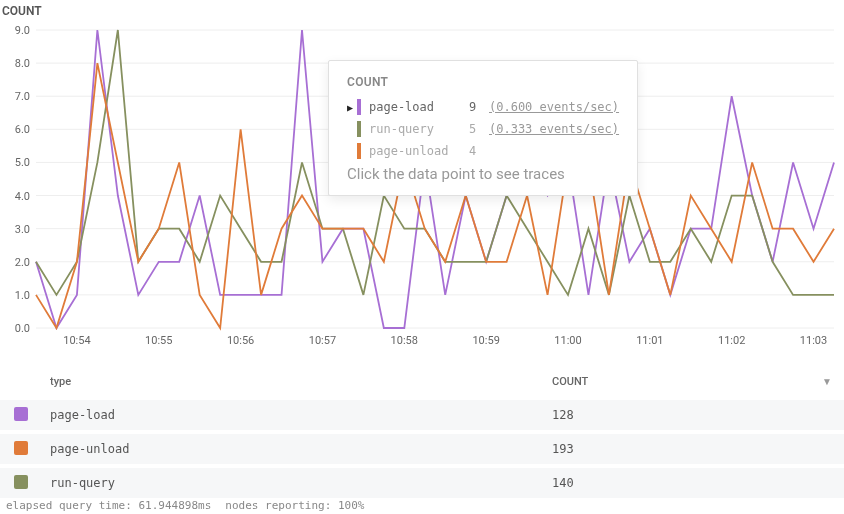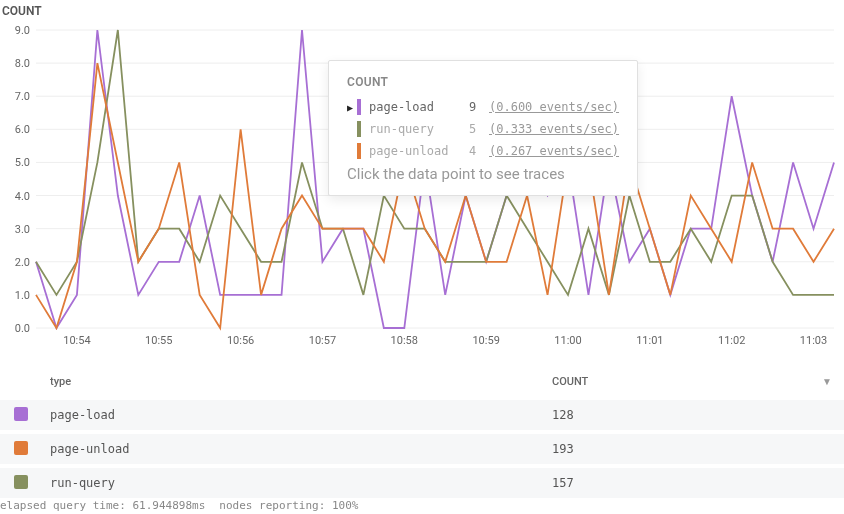--- a/index.html
+++ b/index.html
@@ -109,21 +109,21 @@
   .col-type { flex: 1; }
   .col-count { width: 280px; display:flex; align-items:center; justify-content:space-between; }
   .swatch-sq {
     width: 14px; height: 14px; border-radius: 2px; display: inline-block;
   }
   .sort-icon { color: #999; font-size: 10px; }
 
   .footer {
     position: absolute;
     bottom: 2px;
-    left: 0;
+    left: 6px;
     font-family: ui-monospace, "SF Mono", Menlo, monospace;
     font-size: 11px;
     color: #888;
     display: flex;
     gap: 14px;
   }
   .footer span b { font-weight: 400; }
 </style>
 </head>
 <body>
@@ -182,21 +182,20 @@
           <span class="swatch" style="background:#86905f"></span>
           <span class="name">run-query</span>
           <span class="val">5</span>
           <span class="rate">(0.333 events/sec)</span>
         </div>
         <div class="tooltip-row dim">
           <span class="tri"></span>
           <span class="swatch" style="background:#e07b39"></span>
           <span class="name">page-unload</span>
           <span class="val">4</span>
-          <span class="rate">(0.267 events/sec)</span>
         </div>
       </div>
     <div class="tooltip-hint">Click the data point to see traces</div>
   </div>
 </div>
 
 <div class="table-wrap">
   <div class="table-head">
     <div class="col-swatch"></div>
     <div class="col-type">type</div>
@@ -212,21 +211,21 @@
         <div class="col-count">128</div>
       </div>
       <div class="table-row">
         <div class="col-swatch"><span class="swatch-sq" style="background:#e07b39"></span></div>
         <div class="col-type">page-unload</div>
         <div class="col-count">193</div>
       </div>
       <div class="table-row">
         <div class="col-swatch"><span class="swatch-sq" style="background:#86905f"></span></div>
         <div class="col-type">run-query</div>
-        <div class="col-count">157</div>
+        <div class="col-count">140</div>
       </div>
     </div>
 </div>
 
 <div class="footer">
   <span>
     <b>elapsed query time:</b> <b>61.944898ms</b>
   </span>
   <span>
     <b>nodes reporting:</b> <b>100%</b>

